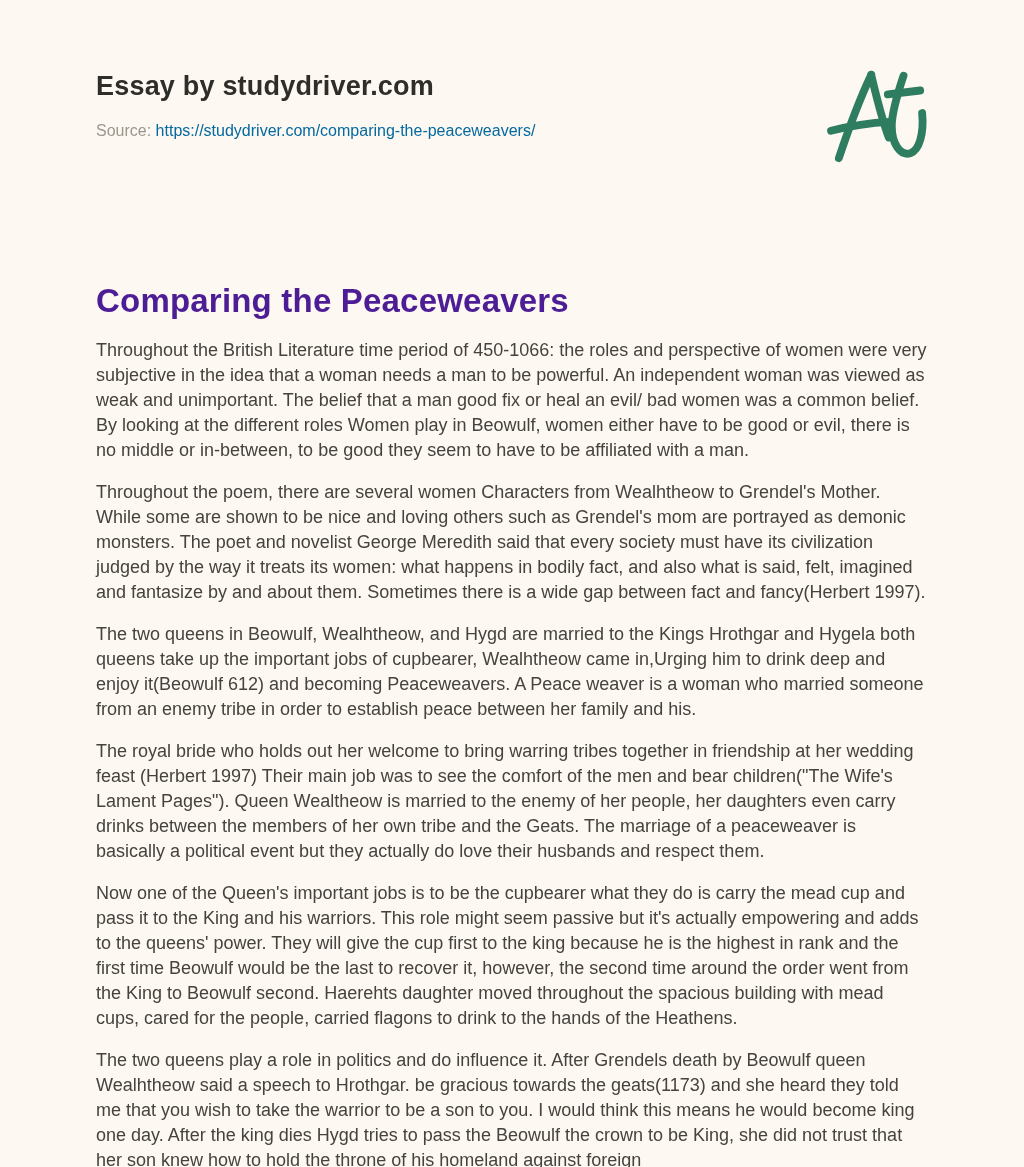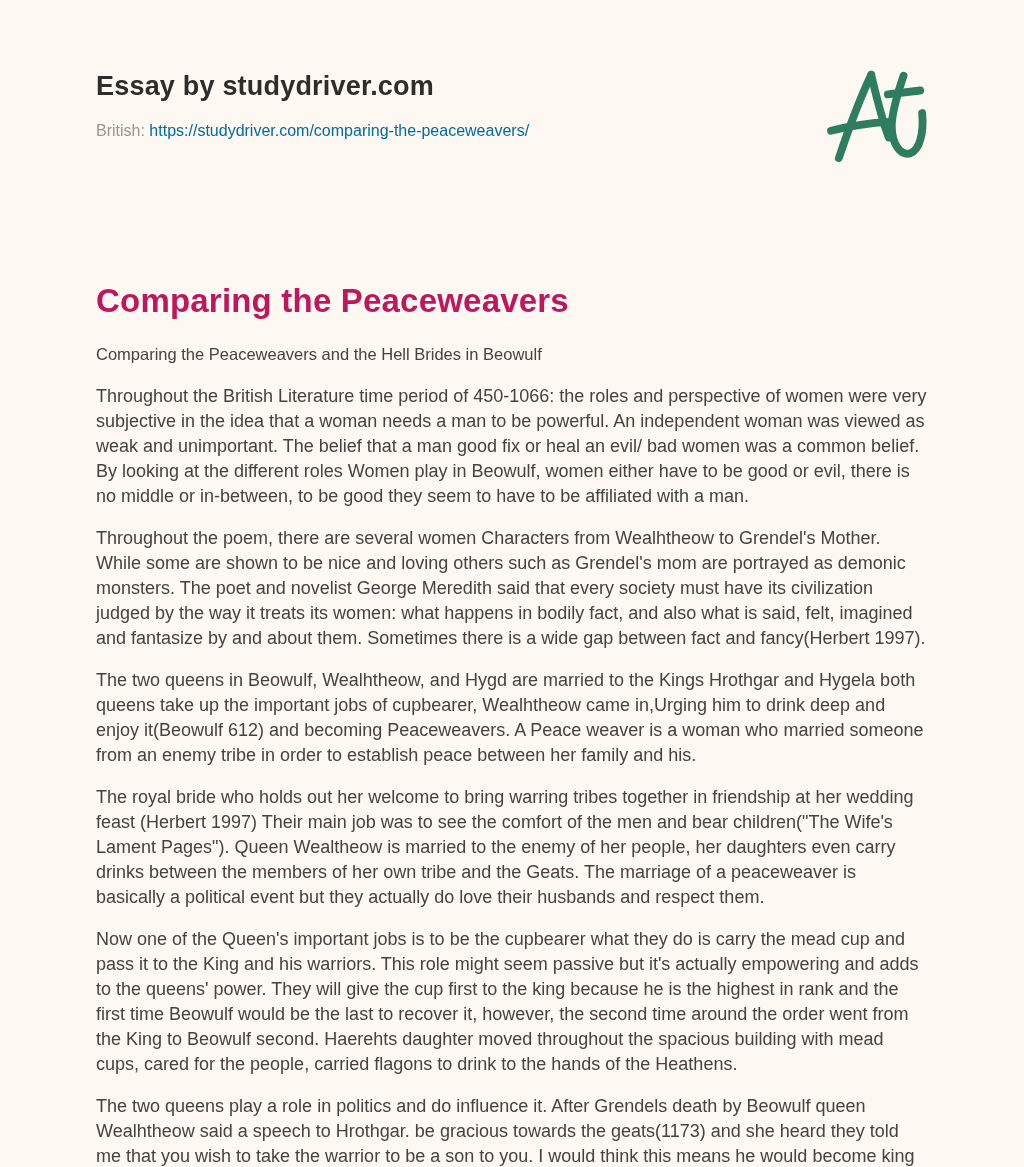--- a/index.html
+++ b/index.html
@@ -47,21 +47,21 @@
     width: 112px;
     height: 98px;
     margin: 2px -8px 0 0;
     flex: none;
   }
   .logo svg { display: block; width: 100%; height: 100%; }
   .article-title {
     margin: 117px 0 1px 0;
     font-size: 33px;
     font-weight: 700;
-    color: #be185d;
+    color: #4c1d95;
     letter-spacing: 0.2px;
     line-height: 40px;
   }
   .article-subtitle {
     margin: 21px 0 0 0;
     font-size: 16.5px;
     color: #45433f;
     line-height: 25px;
   }
   .essay-body p {
@@ -73,21 +73,21 @@
 </style>
 </head>
 <body>
 
 <div class="page">
 
   <div class="header-row">
     <div class="header-text">
       <h1 class="header-title">Essay by studydriver.com</h1>
       <div class="source-line">
-        <span class="source-label">British:</span>
+        <span class="source-label">Source:</span>
         <a class="source-link" href="#">https://studydriver.com/comparing-the-peaceweavers/</a>
       </div>
     </div>
     <div class="logo">
       <svg viewBox="0 0 112 100" fill="none" xmlns="http://www.w3.org/2000/svg">
         <g stroke="#2e7d61" stroke-width="8" stroke-linecap="round" fill="none">
 
           <path d="M 14 94 C 24 64 37 30 47 9"></path>
 
           <path d="M 47 9 C 52 30 58 55 65 73"></path>
@@ -97,21 +97,20 @@
           <path d="M 80 10 C 74 28 68 47 68 61 C 68 80 77 92 87 89 C 96 86 101 69 99 48"></path>
 
           <path d="M 64 29 L 97 25"></path>
         </g>
       </svg>
     </div>
   </div>
 
   <article>
     <h2 class="article-title">Comparing the Peaceweavers</h2>
-    <p class="article-subtitle">Comparing the Peaceweavers and the Hell Brides in Beowulf</p>
     <div class="essay-body">
         <p>Throughout the British Literature time period of 450-1066: the roles and perspective of women were very subjective in the idea that a woman needs a man to be powerful. An independent woman was viewed as weak and unimportant. The belief that a man good fix or heal an evil/ bad women was a common belief. By looking at the different roles Women play in Beowulf, women either have to be good or evil, there is no middle or in-between, to be good they seem to have to be affiliated with a man.</p>
         <p>Throughout the poem, there are several women Characters from Wealhtheow to Grendel's Mother. While some are shown to be nice and loving others such as Grendel's mom are portrayed as demonic monsters. The poet and novelist George Meredith said that every society must have its civilization judged by the way it treats its women: what happens in bodily fact, and also what is said, felt, imagined and fantasize by and about them. Sometimes there is a wide gap between fact and fancy(Herbert 1997).</p>
         <p>The two queens in Beowulf, Wealhtheow, and Hygd are married to the Kings Hrothgar and Hygela both queens take up the important jobs of cupbearer, Wealhtheow came in,Urging him to drink deep and enjoy it(Beowulf 612) and becoming Peaceweavers. A Peace weaver is a woman who married someone from an enemy tribe in order to establish peace between her family and his.</p>
         <p>The royal bride who holds out her welcome to bring warring tribes together in friendship at her wedding feast (Herbert 1997) Their main job was to see the comfort of the men and bear children("The Wife's Lament Pages"). Queen Wealtheow is married to the enemy of her people, her daughters even carry drinks between the members of her own tribe and the Geats. The marriage of a peaceweaver is basically a political event but they actually do love their husbands and respect them.</p>
         <p>Now one of the Queen's important jobs is to be the cupbearer what they do is carry the mead cup and pass it to the King and his warriors. This role might seem passive but it's actually empowering and adds to the queens' power. They will give the cup first to the king because he is the highest in rank and the first time Beowulf would be the last to recover it, however, the second time around the order went from the King to Beowulf second. Haerehts daughter moved throughout the spacious building with mead cups, cared for the people, carried flagons to drink to the hands of the Heathens.</p>
         <p>The two queens play a role in politics and do influence it. After Grendels death by Beowulf queen Wealhtheow said a speech to Hrothgar. be gracious towards the geats(1173) and she heard they told me that you wish to take the warrior to be a son to you. I would think this means he would become king one day. After the king dies Hygd tries to pass the Beowulf the crown to be King, she did not trust that her son knew how to hold the throne of his homeland against foreign</p>
       </div>
   </article>
 

